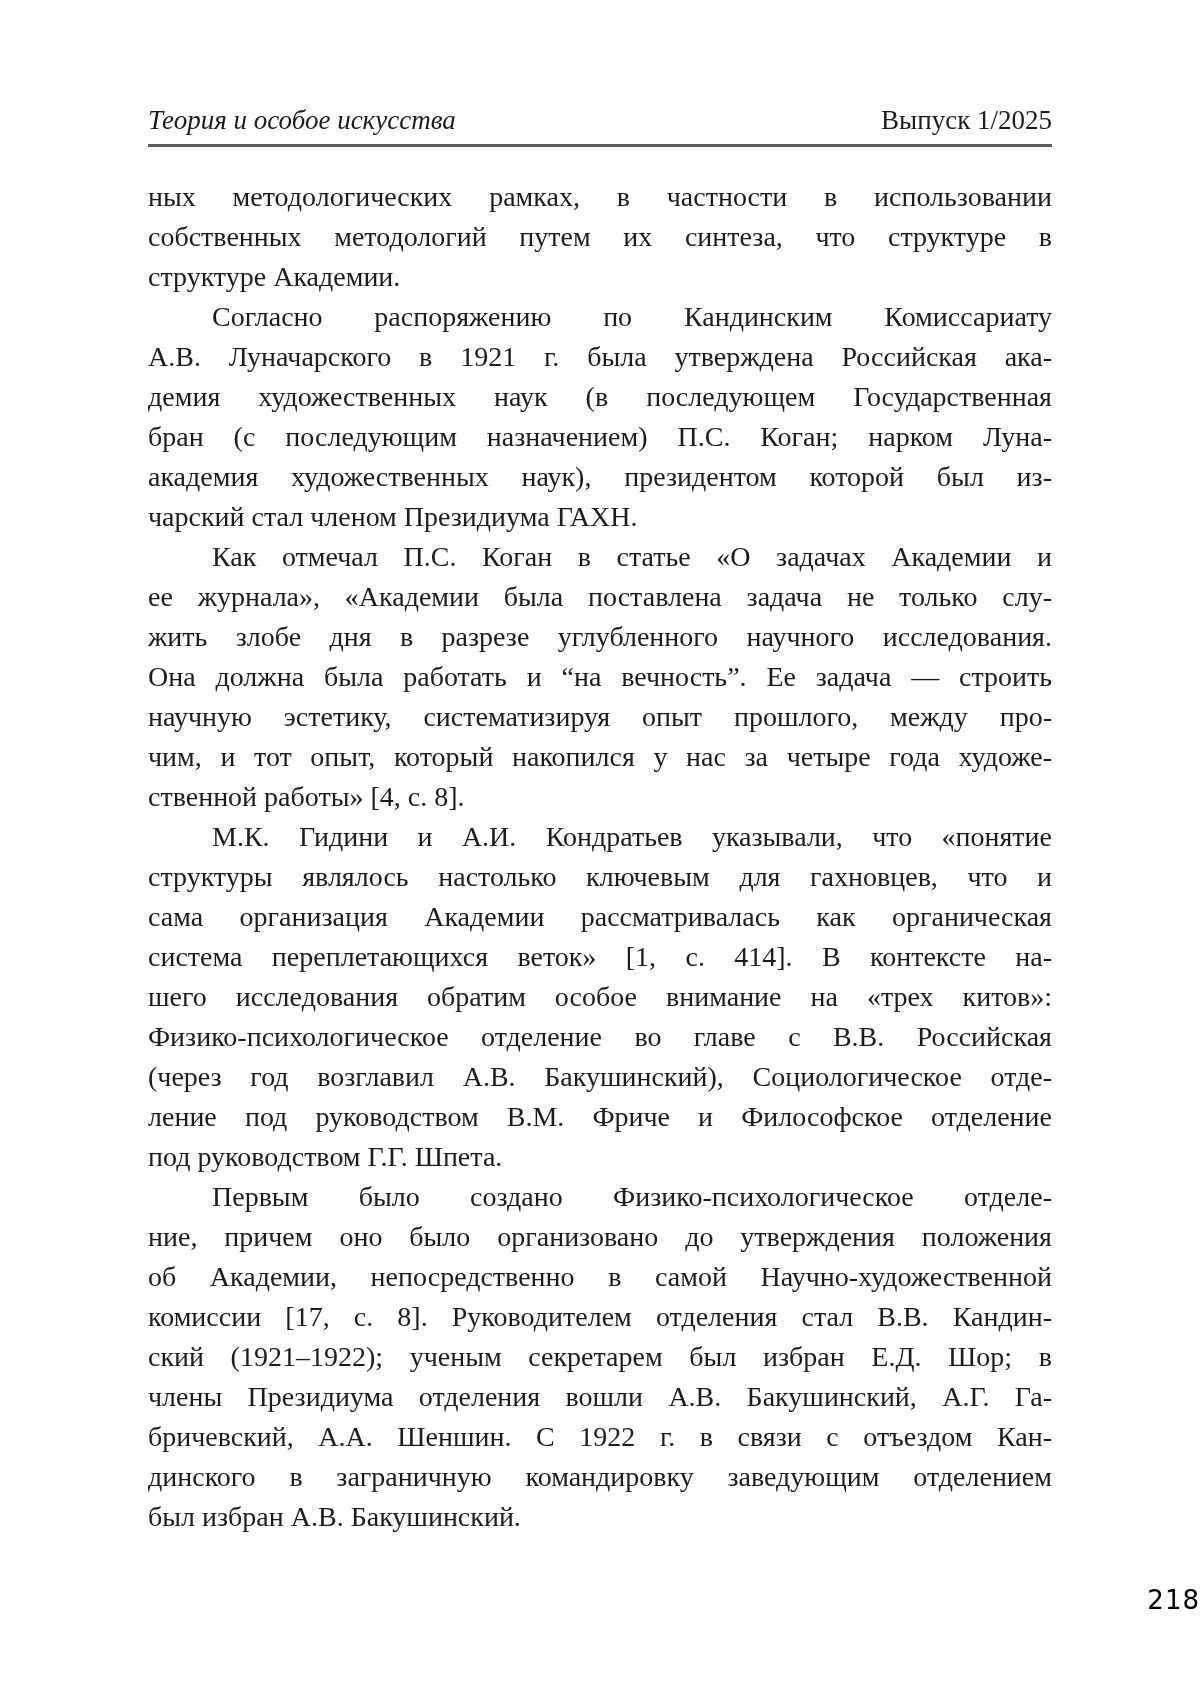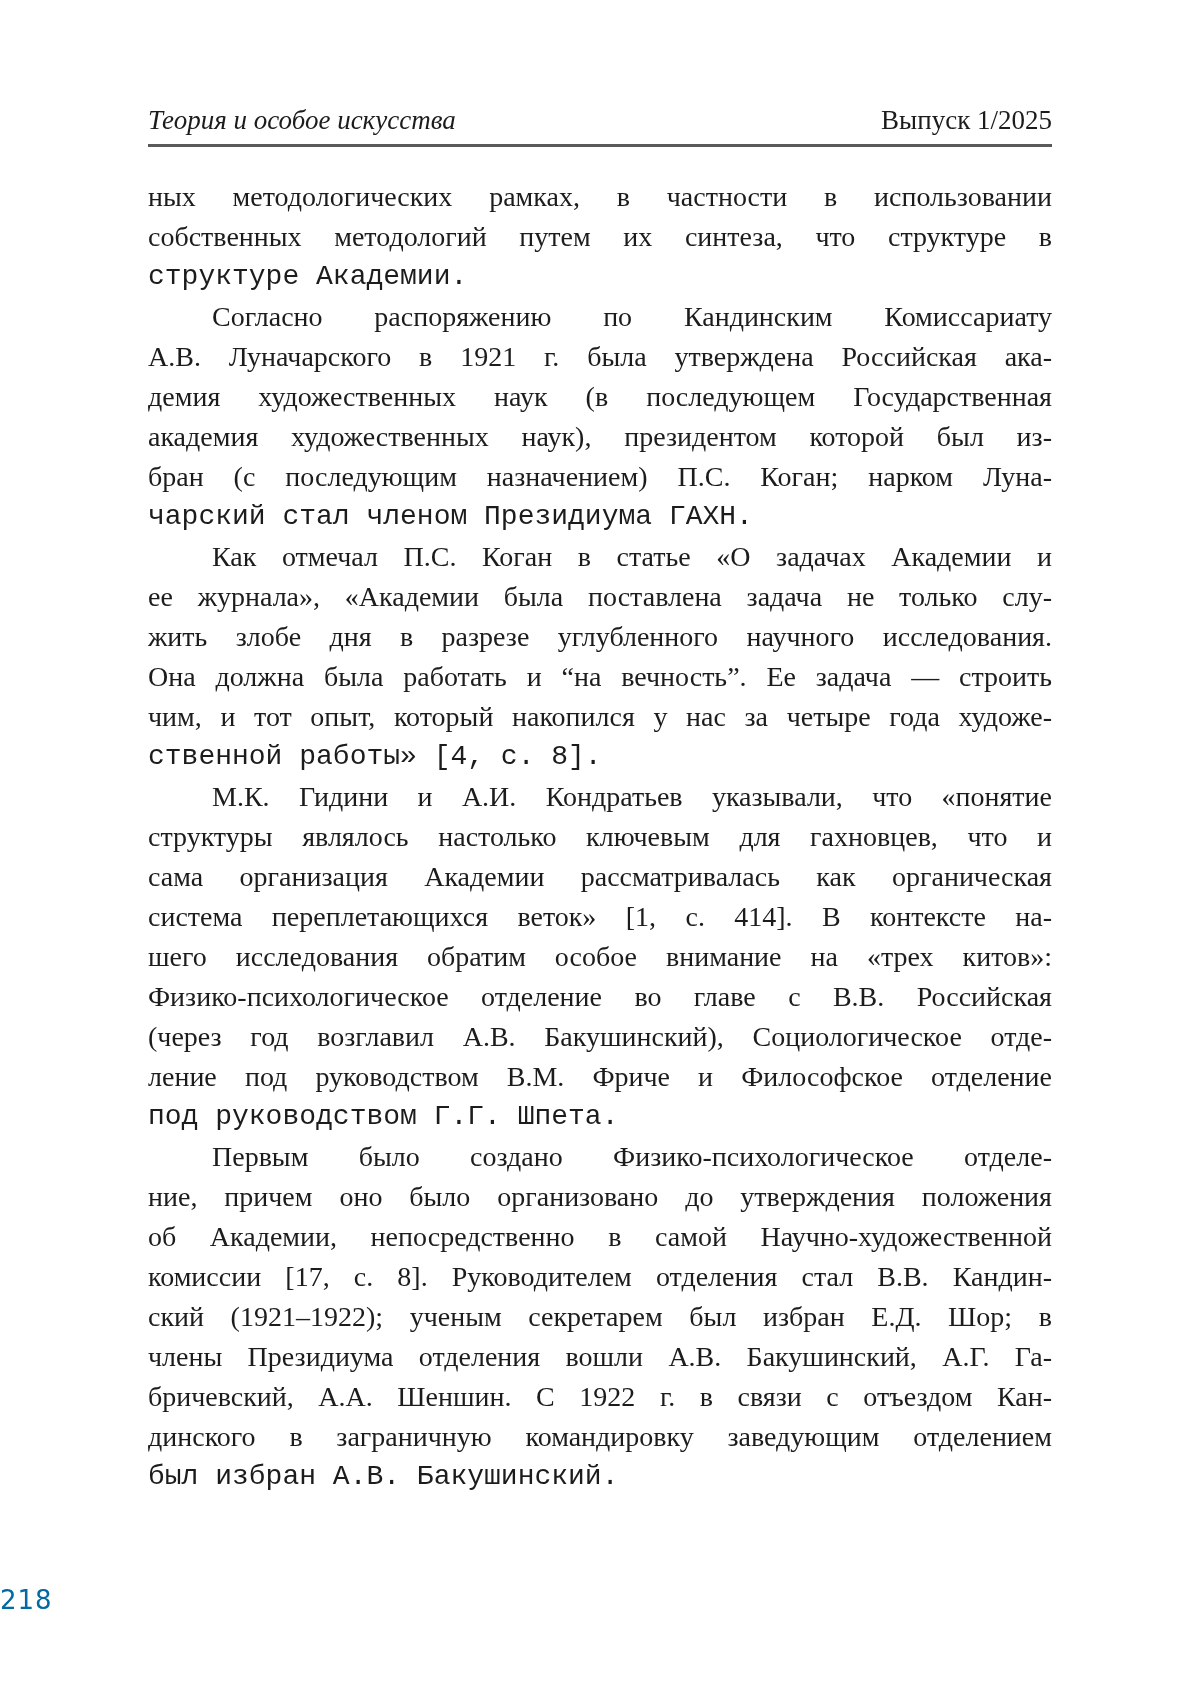--- a/index.html
+++ b/index.html
@@ -44,34 +44,33 @@
   }
   .line {
     text-align: justify;
     text-align-last: justify;
     white-space: normal;
     height: 40px;
     overflow: hidden;
   }
   .line.pe {
     text-align-last: left;
-    font-family: Liberation Mono, monospace;
   }
   .line.ind {
     text-indent: 64px;
   }
   .page-footer {
     position: absolute;
     top: 1585px;
     left: 0;
     width: 1200px;
-    text-align: left;
+    text-align: right;
     font-family: "DejaVu Sans", "Liberation Sans", sans-serif;
     font-size: 26px;
-    color: #0369a1;
+    color: #000000;
     letter-spacing: 1px;
   }
 </style>
 </head>
 <body>
 
 <div class="page">
 
   <div class="running-head">
     <span class="left">Теория и особое искусства</span>
@@ -83,30 +82,31 @@
     <div class="paragraph">
       <div class="line">ных методологических рамках, в частности в использовании</div>
       <div class="line">собственных методологий путем их синтеза, что структуре в</div>
       <div class="line pe">структуре Академии.</div>
     </div>
 
     <div class="paragraph">
       <div class="line ind">Согласно распоряжению по Кандинским Комиссариату</div>
       <div class="line">А.В. Луначарского в 1921 г. была утверждена Российская ака-</div>
       <div class="line">демия художественных наук (в последующем Государственная</div>
+      <div class="line">бран (с последующим назначением) П.С. Коган; нарком Луна-</div>
       <div class="line">академия художественных наук), президентом которой был из-</div>
-      <div class="line">бран (с последующим назначением) П.С. Коган; нарком Луна-</div>
       <div class="line pe">чарский стал членом Президиума ГАХН.</div>
     </div>
 
     <div class="paragraph">
       <div class="line ind">Как отмечал П.С. Коган в статье «О задачах Академии и</div>
       <div class="line">ее журнала», «Академии была поставлена задача не только слу-</div>
       <div class="line">жить злобе дня в разрезе углубленного научного исследования.</div>
       <div class="line">Она должна была работать и “на вечность”. Ее задача — строить</div>
+      <div class="line">научную эстетику, систематизируя опыт прошлого, между про-</div>
       <div class="line">чим, и тот опыт, который накопился у нас за четыре года художе-</div>
       <div class="line pe">ственной работы» [4, с. 8].</div>
     </div>
 
     <div class="paragraph">
       <div class="line ind">М.К. Гидини и А.И. Кондратьев указывали, что «понятие</div>
       <div class="line">структуры являлось настолько ключевым для гахновцев, что и</div>
       <div class="line">сама организация Академии рассматривалась как органическая</div>
       <div class="line">система переплетающихся веток» [1, с. 414]. В контексте на-</div>
       <div class="line">шего исследования обратим особое внимание на «трех китов»:</div>

